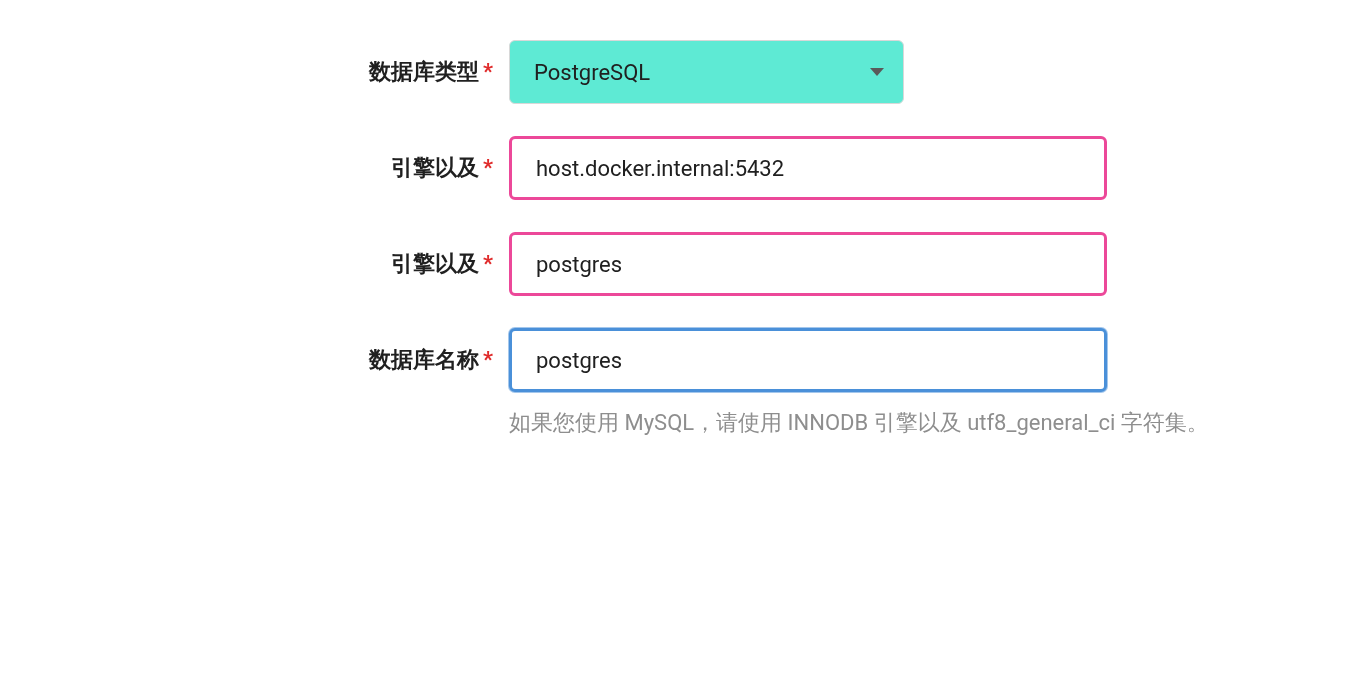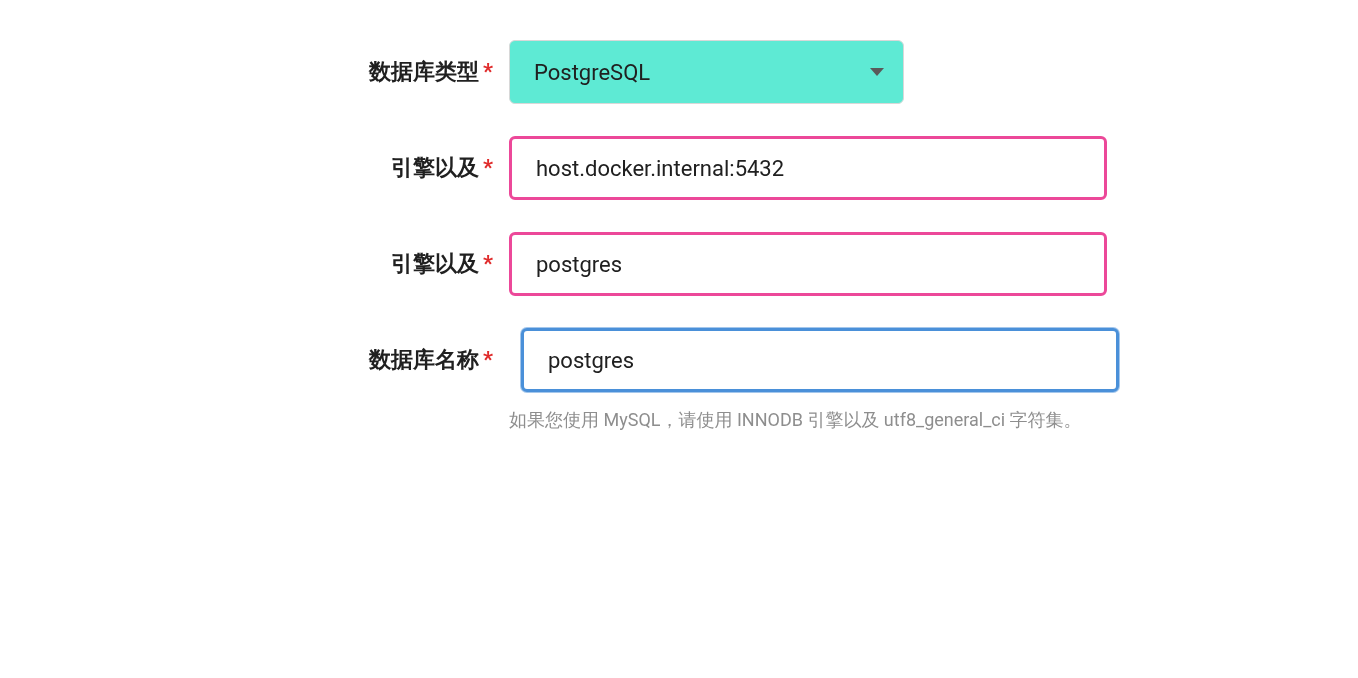--- a/index.html
+++ b/index.html
@@ -79,29 +79,28 @@
       font-size: 22px;
       color: #202020;
       background: #fff;
       font-family: inherit;
     }
     .text-input.focused {
       border-color: #4a90d9;
       box-shadow: 0 0 0 1px rgba(74,144,217,0.5);
     }
     .help-text {
-      font-size: 18px;
+      font-size: 22px;
       color: #8e8e8e;
       margin-top: 16px;
       margin-left: 430px;
       margin-bottom: 32px;
     }
     .form-row.has-help {
       margin-bottom: 0;
-      gap: 12px;
     }
   </style>
 </head>
 <body>
 
 <div class="form-container">
 
   <div class="form-row">
     <div class="label-col">
       <span>数据库类型</span><span class="required">*</span>

